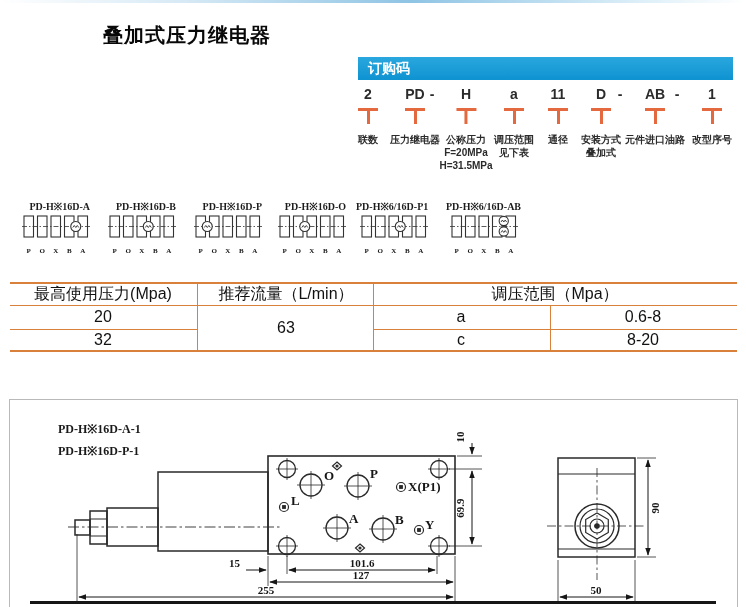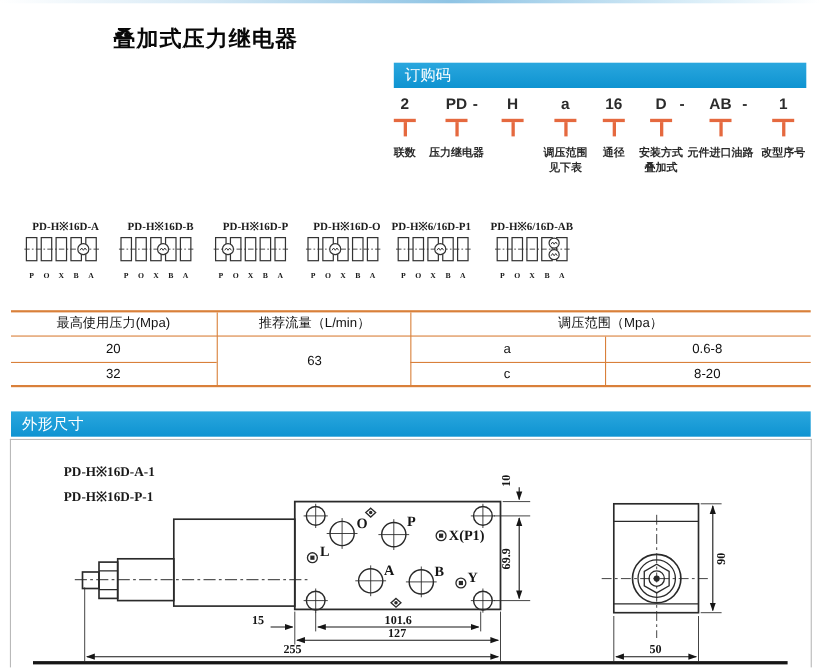--- a/index.html
+++ b/index.html
@@ -2,33 +2,33 @@
 <html><head>
 <meta charset="utf-8">
 <style>
   html,body{margin:0;padding:0;background:#fff;}
   #page{position:relative;width:746px;height:607px;background:#fff;overflow:hidden;
         font-family:"Liberation Sans",sans-serif;color:#222;}
   .toprule{position:absolute;left:0;top:0;width:746px;height:3px;
         background:linear-gradient(90deg,#ffffff 0%,#d6e9f5 25%,#8fc4e4 55%,#dbeef8 85%,#ffffff 100%);}
   .page-title{position:absolute;left:103px;top:22px;font-size:20px;font-weight:bold;color:#080808;letter-spacing:1px;}
   .bluebar{position:absolute;height:23px;background:linear-gradient(180deg,#2aa7de 0%,#0e93d1 100%);
-        color:#fff;font-size:14px;font-weight:normal;line-height:23px;padding-left:10px;box-sizing:border-box;}
+        color:#fff;font-size:14px;font-weight:bold;line-height:23px;padding-left:10px;box-sizing:border-box;}
   
   .seg{position:absolute;top:87px;transform:translateX(-50%);text-align:center;white-space:nowrap;}
   .seg-code{font-size:14px;font-weight:600;color:#2b2b2b;line-height:15px;}
   .tee{margin:6px auto 0 auto;width:20px;height:17px;position:relative;}
   .tee-bar{position:absolute;left:0;top:0;width:20px;height:3px;background:#e5693f;}
   .tee-stem{position:absolute;left:8.5px;top:3px;width:3px;height:13px;background:#e5693f;}
   .seg-labels{margin-top:8px;font-size:10px;line-height:13px;color:#2b2b2b;font-weight:bold;}
   
   .vsym{position:absolute;width:72px;text-align:right;}
   .vsym-label{font-family:"Liberation Serif",serif;font-weight:bold;font-size:10px;line-height:12px;white-space:nowrap;color:#1c1c1c;}
   
-  #ttable{position:absolute;left:10px;top:282px;width:727px;height:70px;font-size:12px;color:#111;}
+  #ttable{position:absolute;left:10px;top:282px;width:727px;height:70px;font-size:16px;color:#111;}
   .ol{position:absolute;background:#d9803a;}
   .tcell{position:absolute;transform:translate(-50%,-50%);white-space:nowrap;}
   
   #dimbox{position:absolute;left:9px;top:399px;width:729px;height:208px;background:#fff;
         border:1px solid #b9b9b9;border-bottom:none;box-sizing:border-box;}
   .model-label{position:absolute;font-family:"Liberation Serif",serif;font-weight:bold;font-size:12px;color:#1a1a1a;white-space:nowrap;}
   .footrule{position:absolute;left:30px;top:601px;width:686px;height:3px;background:#161616;}
   svg text{font-family:"Liberation Serif",serif;font-weight:bold;fill:#161616;}
 </style>
 </head>
@@ -65,34 +65,39 @@
     </div>
     <div class="seg" style="left:432px">
       <div class="seg-code">-</div>
     </div>
     <div class="seg" style="left:466px">
       <div class="seg-code">H</div>
       <div class="tee">
           <div class="tee-bar"></div>
           <div class="tee-stem"></div>
         </div>
+      <div class="seg-labels">
+        <div>公称压力</div>
+        <div>F=20MPa</div>
+        <div>H=31.5MPa</div>
+      </div>
     </div>
     <div class="seg" style="left:514px">
       <div class="seg-code">a</div>
       <div class="tee">
           <div class="tee-bar"></div>
           <div class="tee-stem"></div>
         </div>
       <div class="seg-labels">
         <div>调压范围</div>
         <div>见下表</div>
       </div>
     </div>
     <div class="seg" style="left:558px">
-      <div class="seg-code">16</div>
+      <div class="seg-code">11</div>
       <div class="tee">
           <div class="tee-bar"></div>
           <div class="tee-stem"></div>
         </div>
       <div class="seg-labels">
           <div>通径</div>
         </div>
     </div>
     <div class="seg" style="left:601px">
       <div class="seg-code">D</div>
@@ -273,21 +278,20 @@
 
     <div class="tcell" style="left:93px;top:35px">20</div>
     <div class="tcell" style="left:93px;top:58px">32</div>
     <div class="tcell" style="left:276px;top:46px">63</div>
     <div class="tcell" style="left:451px;top:35px">a</div>
     <div class="tcell" style="left:451px;top:58px">c</div>
     <div class="tcell" style="left:633px;top:35px">0.6-8</div>
     <div class="tcell" style="left:633px;top:58px">8-20</div>
   </div>
 
-  <div class="bluebar" style="left:10px;top:374px;width:727px;">外形尺寸</div>
 
   <div id="dimbox"></div>
 
   <div class="model-label" style="left:58px;top:420px">PD-H※16D-A-1</div>
   <div class="model-label" style="left:58px;top:442px">PD-H※16D-P-1</div>
 
   <svg style="position:absolute;left:0;top:400px" width="746" height="206" viewBox="0 400 746 206">
     <defs>
       <marker id="ar" viewBox="0 0 10 10" refX="9" refY="5" markerWidth="8" markerHeight="8" orient="auto-start-reverse">
         <path d="M0 1.5 L10 5 L0 8.5 z" fill="#161616"></path>

